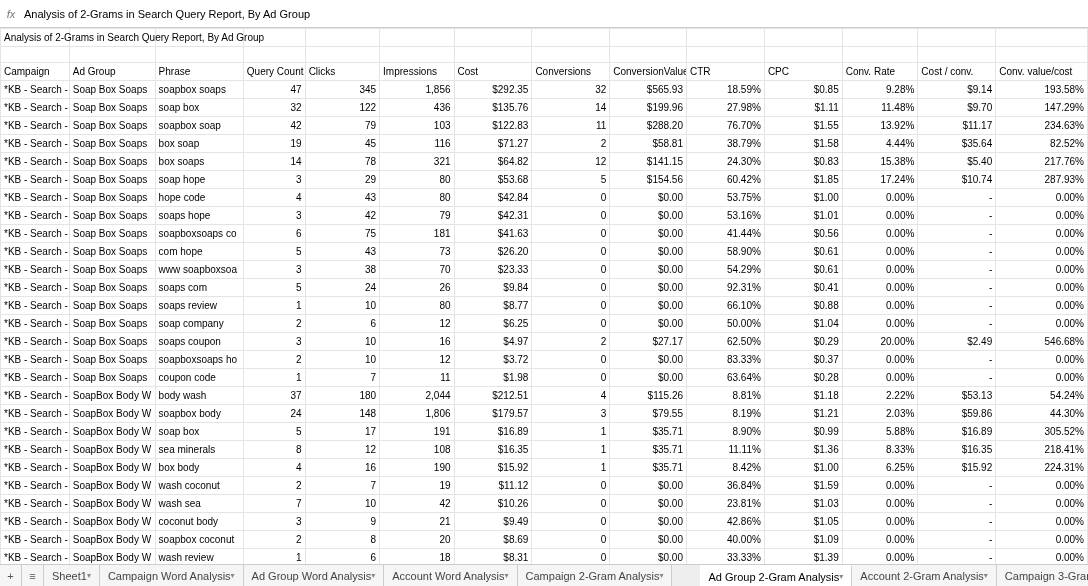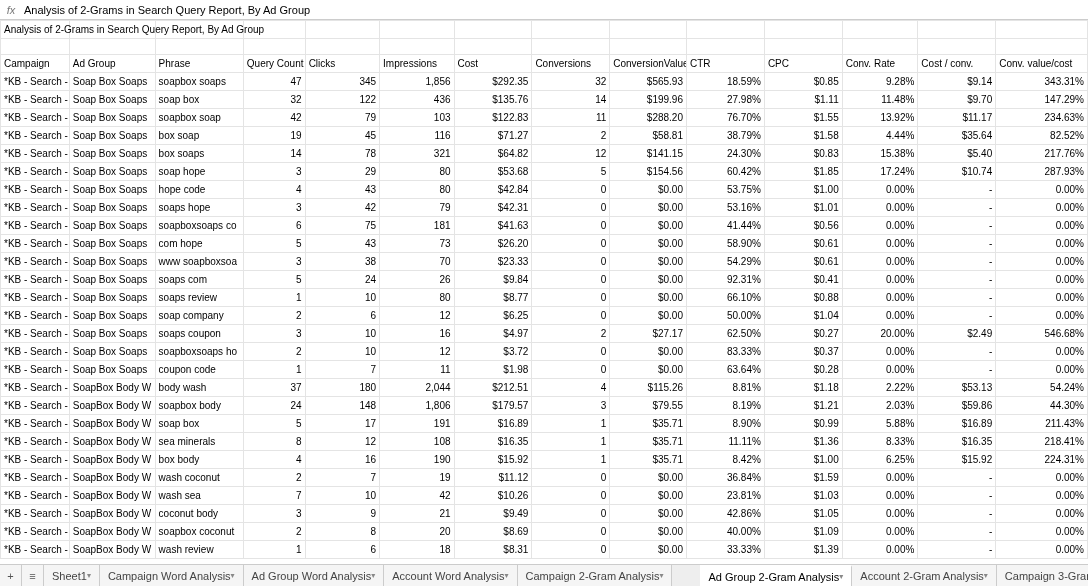--- a/index.html
+++ b/index.html
@@ -10,21 +10,21 @@
     background: #fff;
     color: #000;
     width: 1088px;
     height: 586px;
     overflow: hidden;
     position: relative;
   }
   .fx-bar {
     display: flex;
     align-items: center;
-    height: 20px;
+    height: 28px;
     padding: 0 4px;
     border-bottom: 1px solid #ccc;
     background: #fff;
     gap: 6px;
   }
   .fx-label { font-style: italic; color: #777; font-size: 11px; width: 14px; text-align:center;}
   .fx-text { flex: 1; color: #000; font-size: 11px;}
   .sheet-area { height: 543px; overflow: hidden; }
   table.grid { border-collapse: collapse; width: 1088px; table-layout: fixed; }
   table.grid td {
@@ -169,21 +169,21 @@
           <td class="num">47</td>
           <td class="num">345</td>
           <td class="num">1,856</td>
           <td class="num">$292.35</td>
           <td class="num">32</td>
           <td class="num">$565.93</td>
           <td class="num">18.59%</td>
           <td class="num">$0.85</td>
           <td class="num">9.28%</td>
           <td class="num">$9.14</td>
-          <td class="num">343.31%</td>
+          <td class="num">193.58%</td>
         </tr>
         <tr>
           <td class="txt">*KB - Search - Br</td>
           <td class="txt">Soap Box Soaps</td>
           <td class="txt">soap box</td>
           <td class="num">32</td>
           <td class="num">122</td>
           <td class="num">436</td>
           <td class="num">$135.76</td>
           <td class="num">14</td>
@@ -390,21 +390,21 @@
           <td class="txt">*KB - Search - Br</td>
           <td class="txt">Soap Box Soaps</td>
           <td class="txt">soaps coupon</td>
           <td class="num">3</td>
           <td class="num">10</td>
           <td class="num">16</td>
           <td class="num">$4.97</td>
           <td class="num">2</td>
           <td class="num">$27.17</td>
           <td class="num">62.50%</td>
-          <td class="num">$0.27</td>
+          <td class="num">$0.29</td>
           <td class="num">20.00%</td>
           <td class="num">$2.49</td>
           <td class="num">546.68%</td>
         </tr>
         <tr>
           <td class="txt">*KB - Search - Br</td>
           <td class="txt">Soap Box Soaps</td>
           <td class="txt">soapboxsoaps ho</td>
           <td class="num">2</td>
           <td class="num">10</td>
@@ -473,21 +473,21 @@
           <td class="num">5</td>
           <td class="num">17</td>
           <td class="num">191</td>
           <td class="num">$16.89</td>
           <td class="num">1</td>
           <td class="num">$35.71</td>
           <td class="num">8.90%</td>
           <td class="num">$0.99</td>
           <td class="num">5.88%</td>
           <td class="num">$16.89</td>
-          <td class="num">211.43%</td>
+          <td class="num">305.52%</td>
         </tr>
         <tr>
           <td class="txt">*KB - Search - Br</td>
           <td class="txt">SoapBox Body W</td>
           <td class="txt">sea minerals</td>
           <td class="num">8</td>
           <td class="num">12</td>
           <td class="num">108</td>
           <td class="num">$16.35</td>
           <td class="num">1</td>

